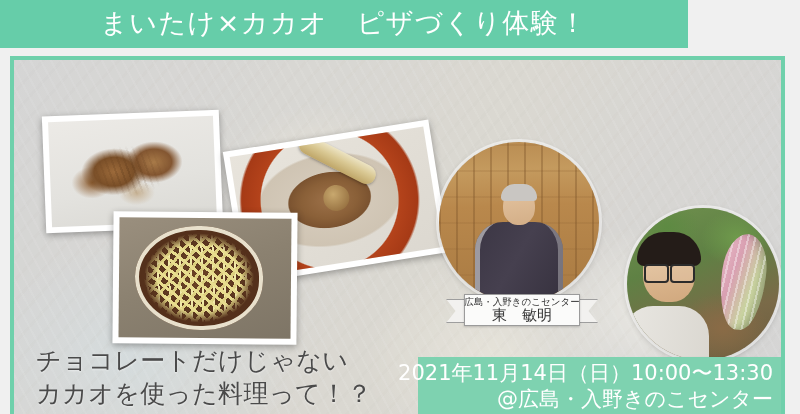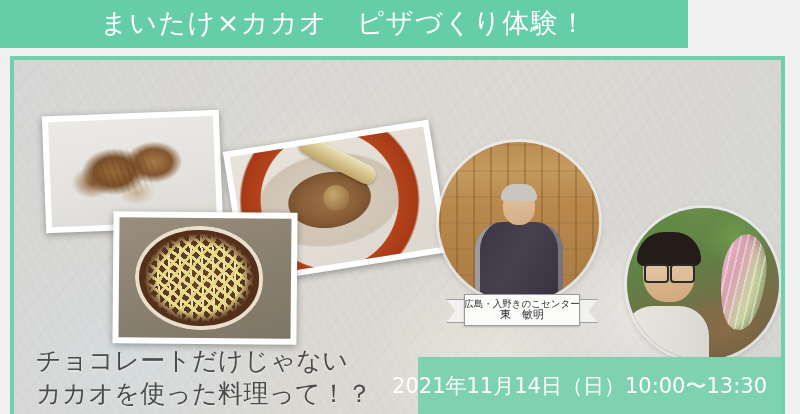--- a/index.html
+++ b/index.html
@@ -333,21 +333,21 @@
     align-items: center;
     justify-content: center;
     line-height: 1.18;
   }
   .ribbon .line1 {
     font-size: 9.5px;
     color: #333333;
     white-space: nowrap;
   }
   .ribbon .line2 {
-    font-size: 11px;
+    font-size: 15px;
     color: #333333;
     white-space: pre;
   }
   #ribbon-higashi {
     left: 432px; top: 234px;
     width: 152px;
   }
   #ribbon-miyake {
     left: 612px; top: 297px;
     width: 162px;
@@ -374,21 +374,21 @@
     left: 404px;
     bottom: 0;
     width: 367px;
     height: 58px;
     background: #7ed2b0;
     z-index: 36;
     display: flex;
     flex-direction: column;
     justify-content: center;
     align-items: flex-end;
-    padding-right: 18px;
+    padding-right: 12px;
     box-sizing: border-box;
   }
   .info-band .l1 {
     color: #ffffff;
     font-size: 21px;
     white-space: nowrap;
     line-height: 1.25;
   }
   .info-band .l2 {
     color: #ffffff;
@@ -456,20 +456,21 @@
         <span class="line2">三宅　崇</span>
       </div>
     </div>
 
     <div class="copy" id="copy-line-2">カカオを使った料理って！？</div>
     <div class="copy" id="copy-line-1">チョコレートだけじゃない</div>
     <div class="copy" id="copy-line-3">まいたけとカカオの異色のコラボ！</div>
 
     <div class="info-band">
       <span class="l1">2021年11月14日（日）10:00〜13:30</span>
+      <span class="l2">@広島・入野きのこセンター</span>
     </div>
 
   </div>
 
   <div class="top-banner">
     <div class="title">まいたけ×カカオ　ピザづくり体験！</div>
   </div>
 
 </div>
 

